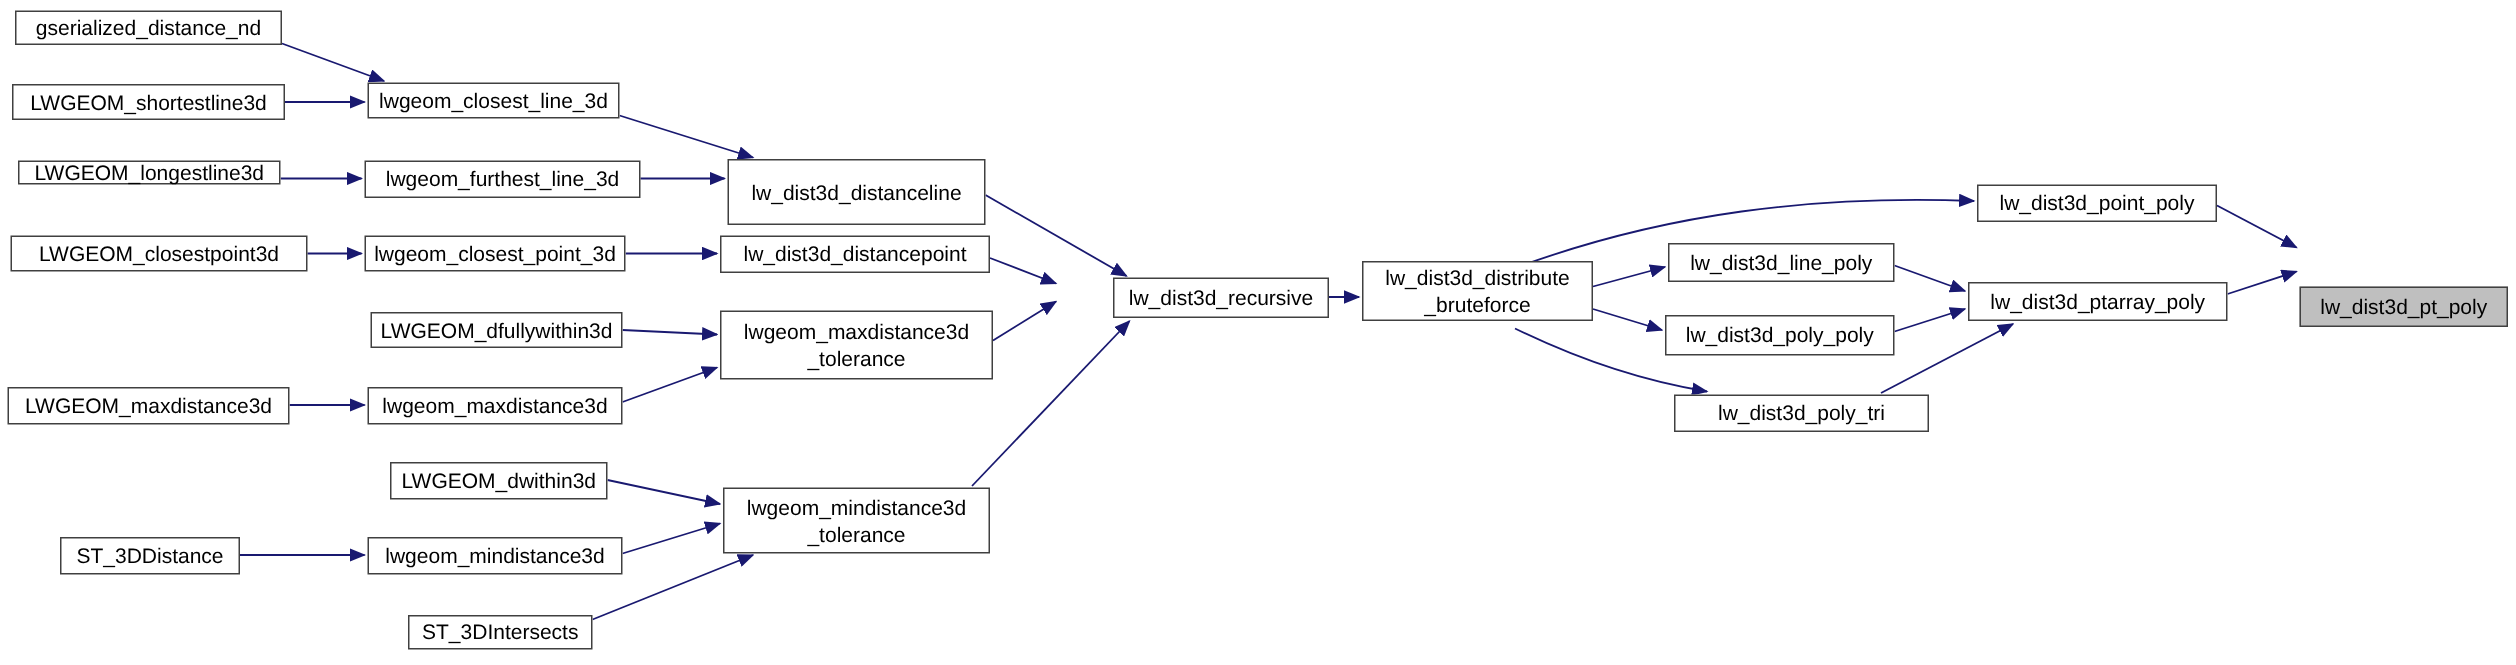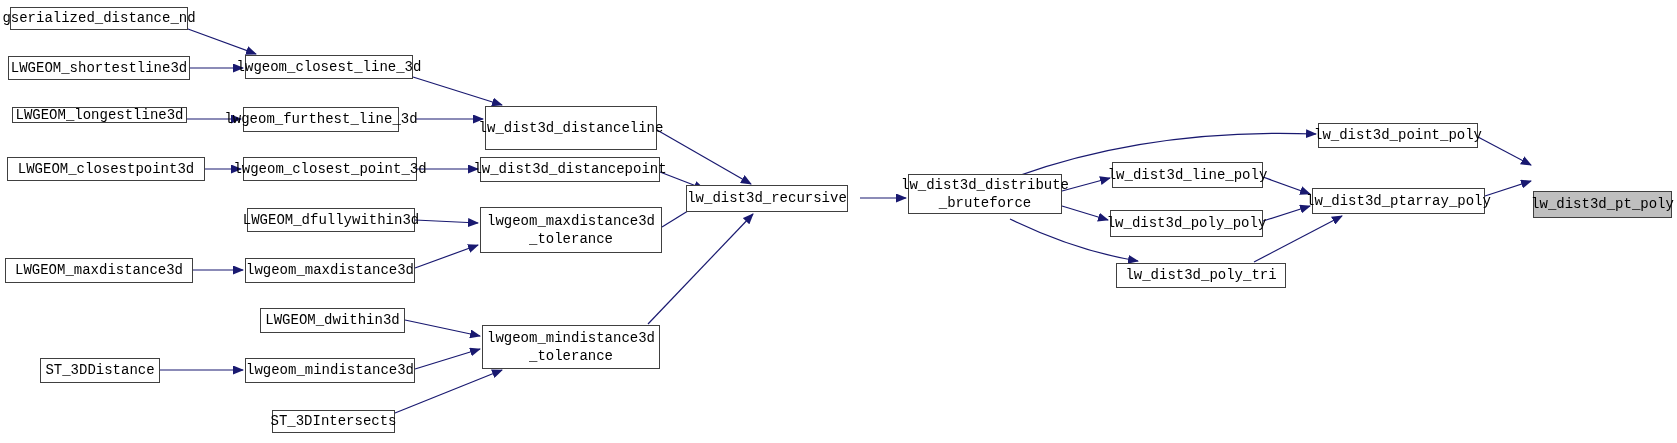--- a/index.html
+++ b/index.html
@@ -9,21 +9,21 @@
     --highlight-fill: #bfbfbf;
     --text: #000000;
     --bg: #ffffff;
   }
   html, body { margin: 0; padding: 0; background: var(--bg); }
   .canvas {
     position: relative;
     width: 1677px;
     height: 443px;
     background: var(--bg);
-    font-family: Liberation Mono, monospace;
+    font-family: Liberation Sans, sans-serif;
     overflow: hidden;
   }
   .edges-layer {
     position: absolute;
     left: 0; top: 0;
     width: 1677px; height: 443px;
   }
   .edge {
     stroke: var(--edge);
     stroke-width: 1.2;
@@ -115,21 +115,21 @@
   <div class="node" style="left:40px;top:358px;width:120px;height:25px">
       <span>ST_3DDistance</span>
     </div>
   <div class="node" style="left:272px;top:410px;width:123px;height:23px">
       <span>ST_3DIntersects</span>
     </div>
 
   <div class="node" style="left:245px;top:55px;width:168px;height:24px">
       <span>lwgeom_closest_line_3d</span>
     </div>
-  <div class="node" style="left:243px;top:107px;width:156px;height:25px">
+  <div class="node" style="left:243px;top:107px;width:184px;height:25px">
       <span>lwgeom_furthest_line_3d</span>
     </div>
   <div class="node" style="left:243px;top:157px;width:174px;height:24px">
       <span>lwgeom_closest_point_3d</span>
     </div>
   <div class="node" style="left:245px;top:258px;width:170px;height:25px">
       <span>lwgeom_maxdistance3d</span>
     </div>
   <div class="node" style="left:245px;top:358px;width:170px;height:25px">
       <span>lwgeom_mindistance3d</span>
@@ -143,21 +143,21 @@
     </div>
   <div class="node" style="left:480px;top:207px;width:182px;height:46px">
       <span>lwgeom_maxdistance3d</span>
       <span>_tolerance</span>
     </div>
   <div class="node" style="left:482px;top:325px;width:178px;height:44px">
       <span>lwgeom_mindistance3d</span>
       <span>_tolerance</span>
     </div>
 
-  <div class="node" style="left:686px;top:185px;width:162px;height:27px">
+  <div class="node" style="left:742px;top:185px;width:144px;height:27px">
       <span>lw_dist3d_recursive</span>
     </div>
   <div class="node" style="left:908px;top:174px;width:154px;height:40px">
       <span>lw_dist3d_distribute</span>
       <span>_bruteforce</span>
     </div>
 
   <div class="node" style="left:1318px;top:123px;width:160px;height:25px">
       <span>lw_dist3d_point_poly</span>
     </div>

